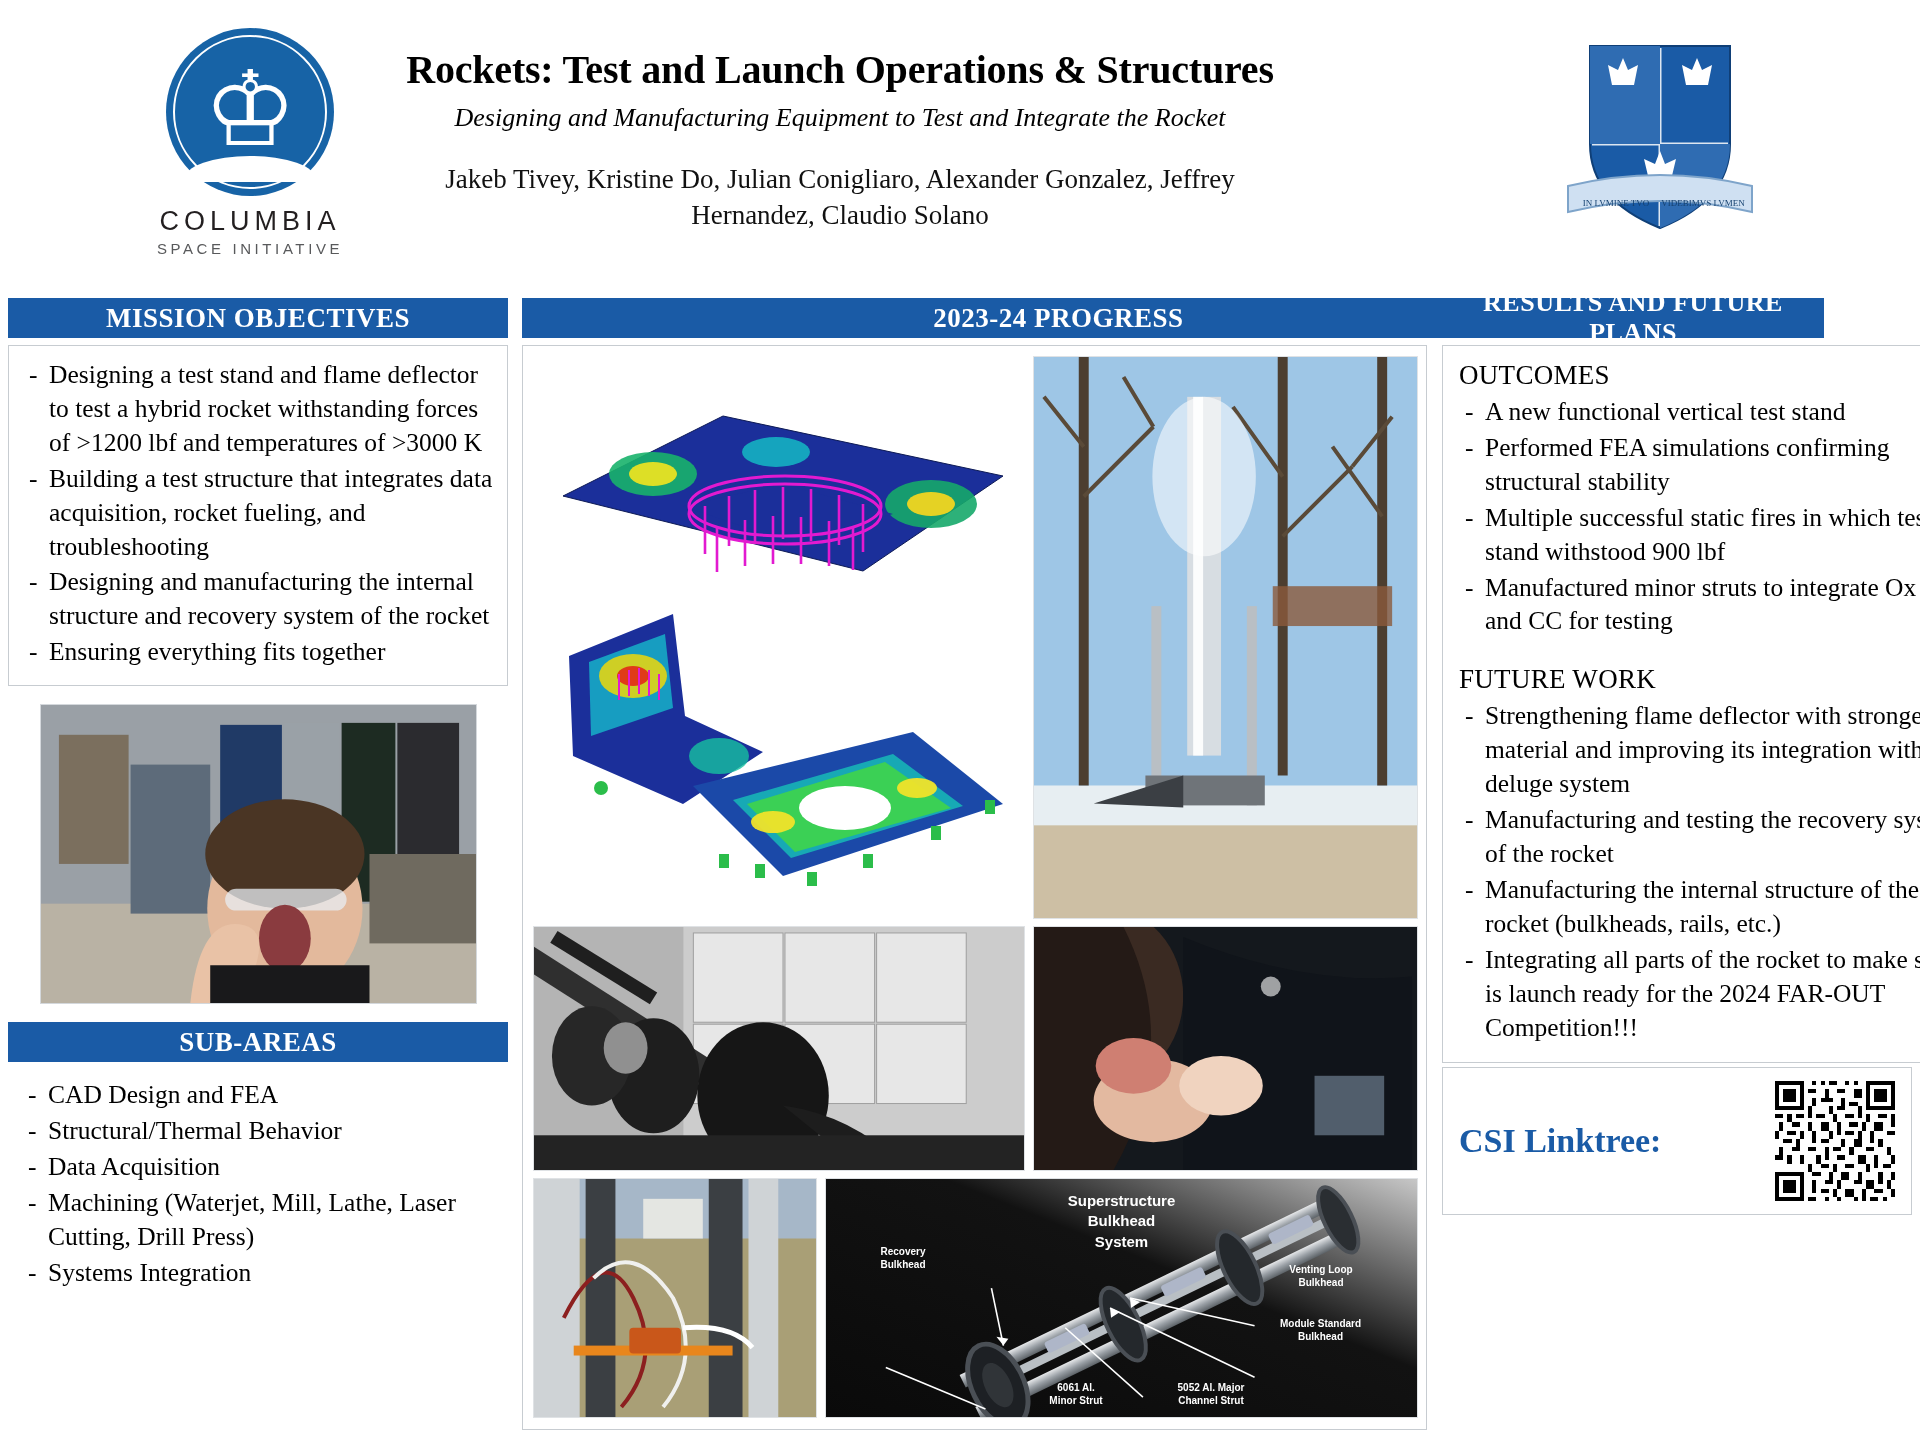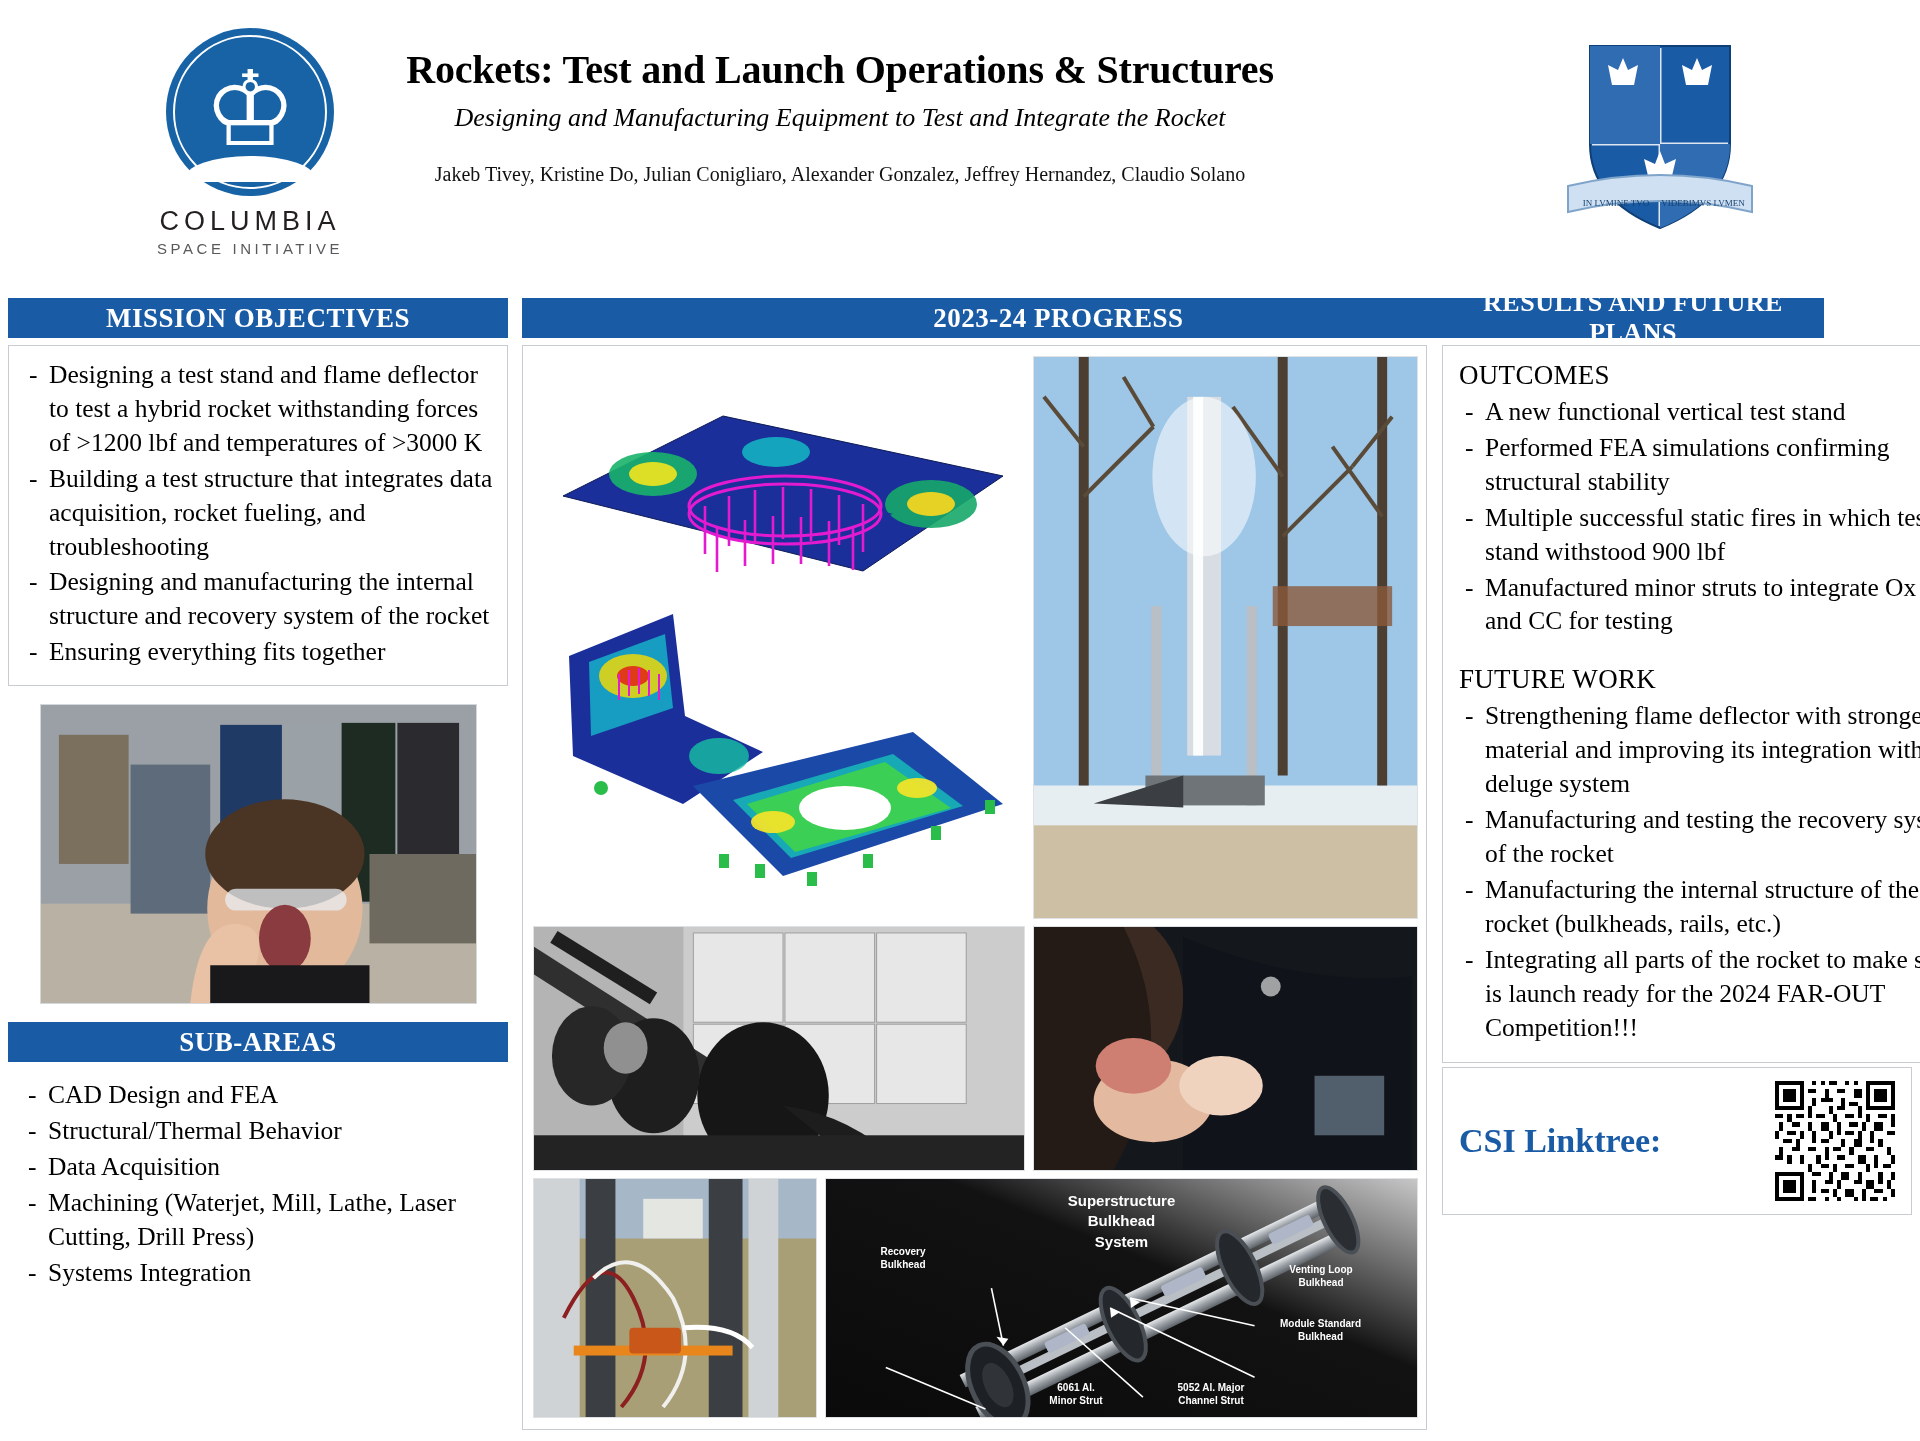--- a/index.html
+++ b/index.html
@@ -51,21 +51,21 @@
     position:absolute;left:400px;top:48px;width:880px;text-align:center;
   }
   .poster-title{
     font-size:40px;font-weight:bold;color:#000000;letter-spacing:-0.2px;
     line-height:1.12;
   }
   .poster-subtitle{
     font-size:26px;font-style:italic;color:#000000;margin-top:10px;
   }
   .poster-authors{
-    font-size:20px;color:#111111;margin-top:28px;line-height:1.35;
+    font-size:27px;color:#111111;margin-top:28px;line-height:1.35;
   }
 
   .shield{
     position:absolute;left:1560px;top:36px;width:200px;height:200px;
   }
 
   
   .bar{
     background:#1a5ba6;color:#ffffff;text-align:center;
     font-weight:bold;letter-spacing:0.5px;

